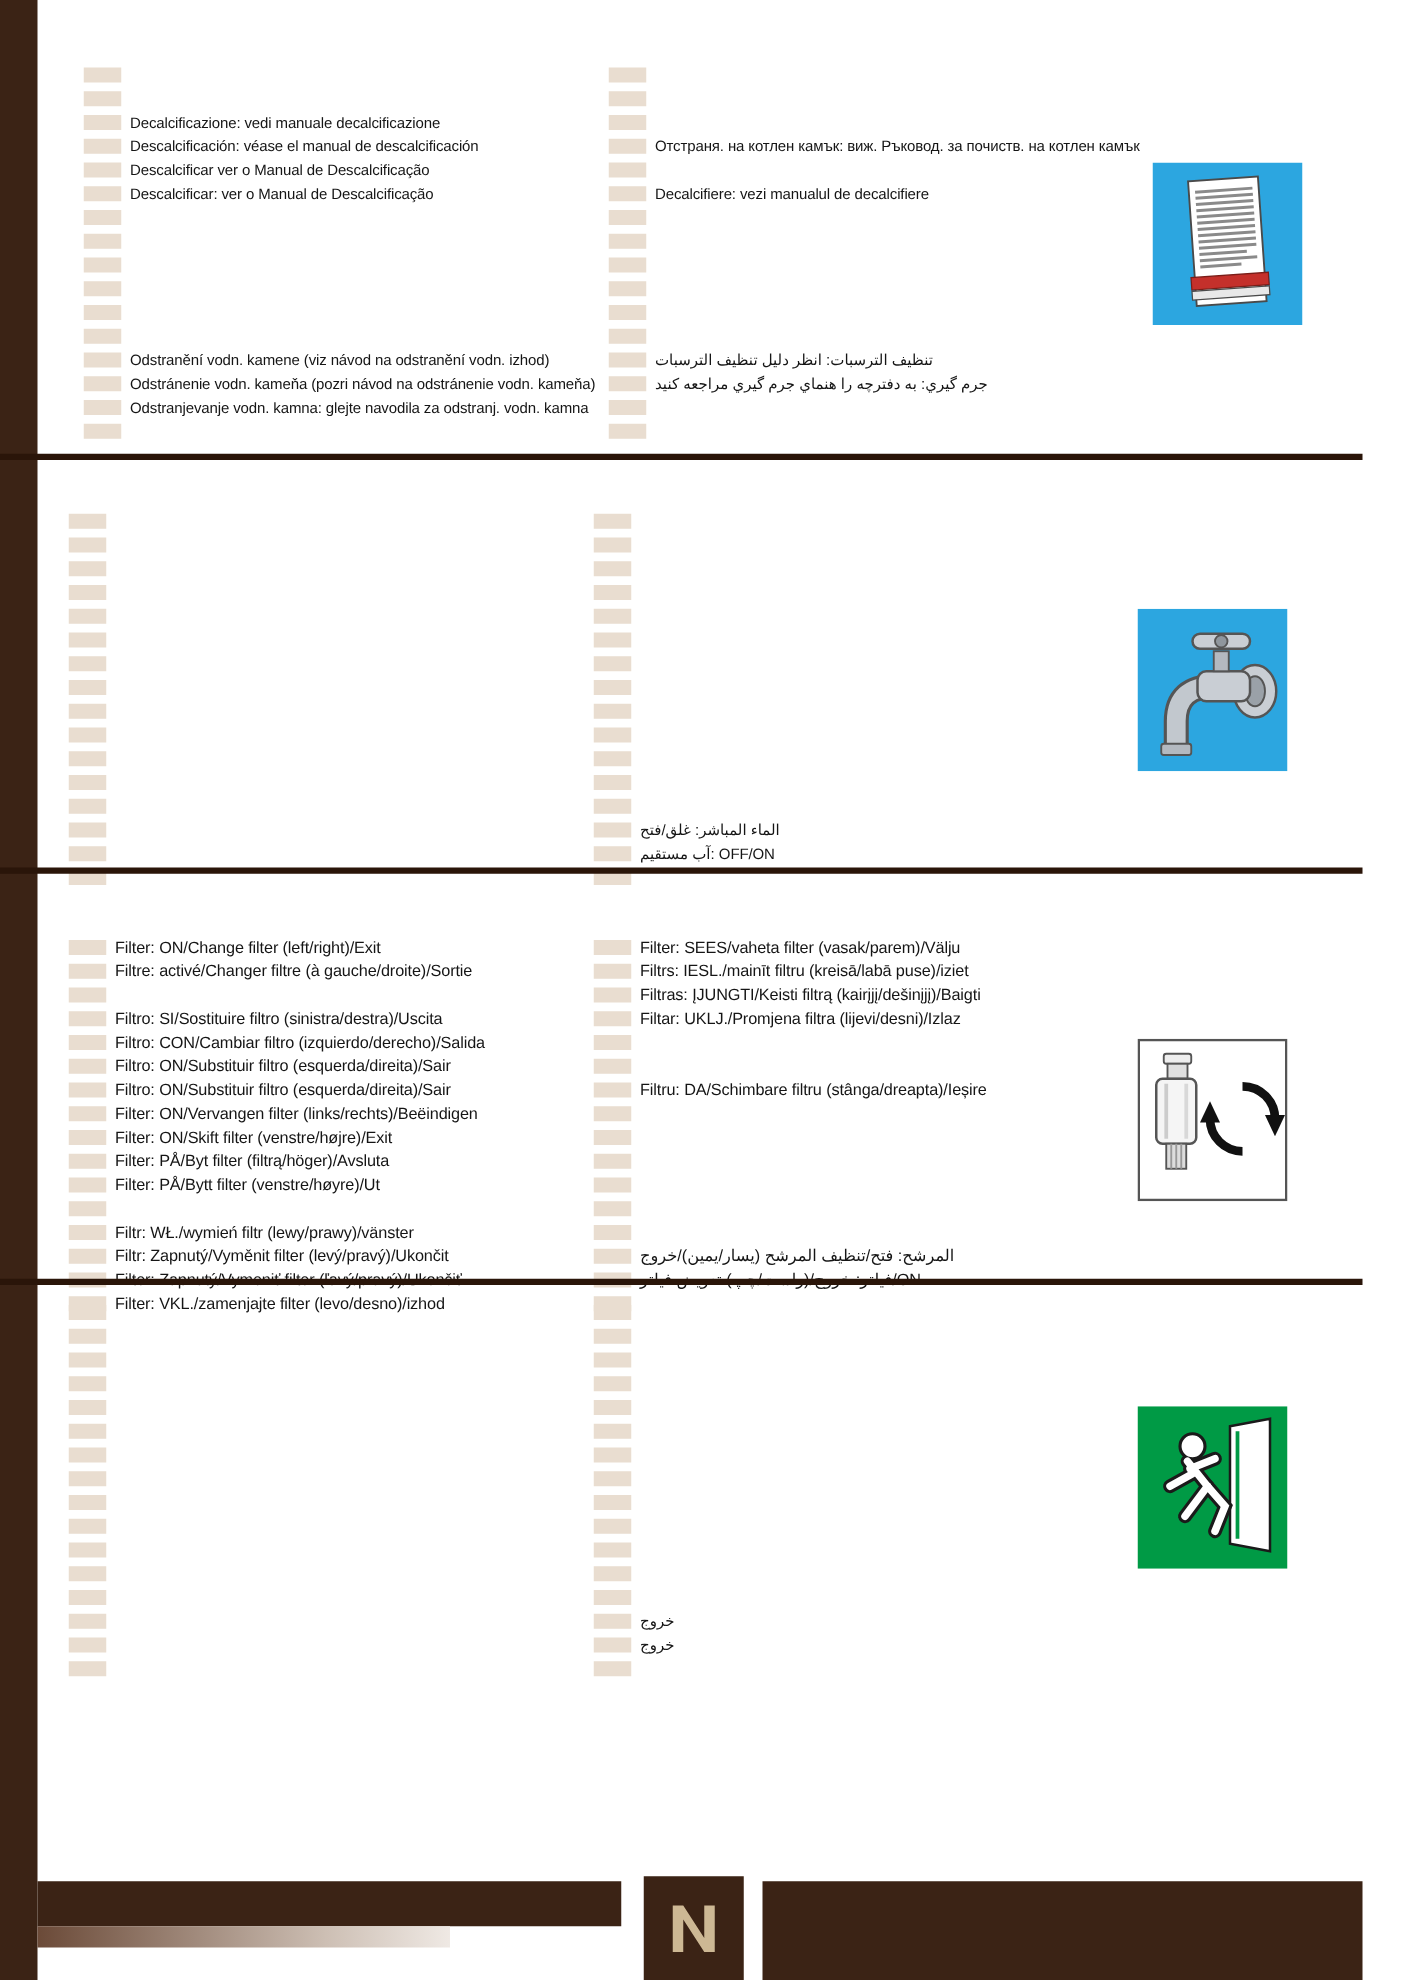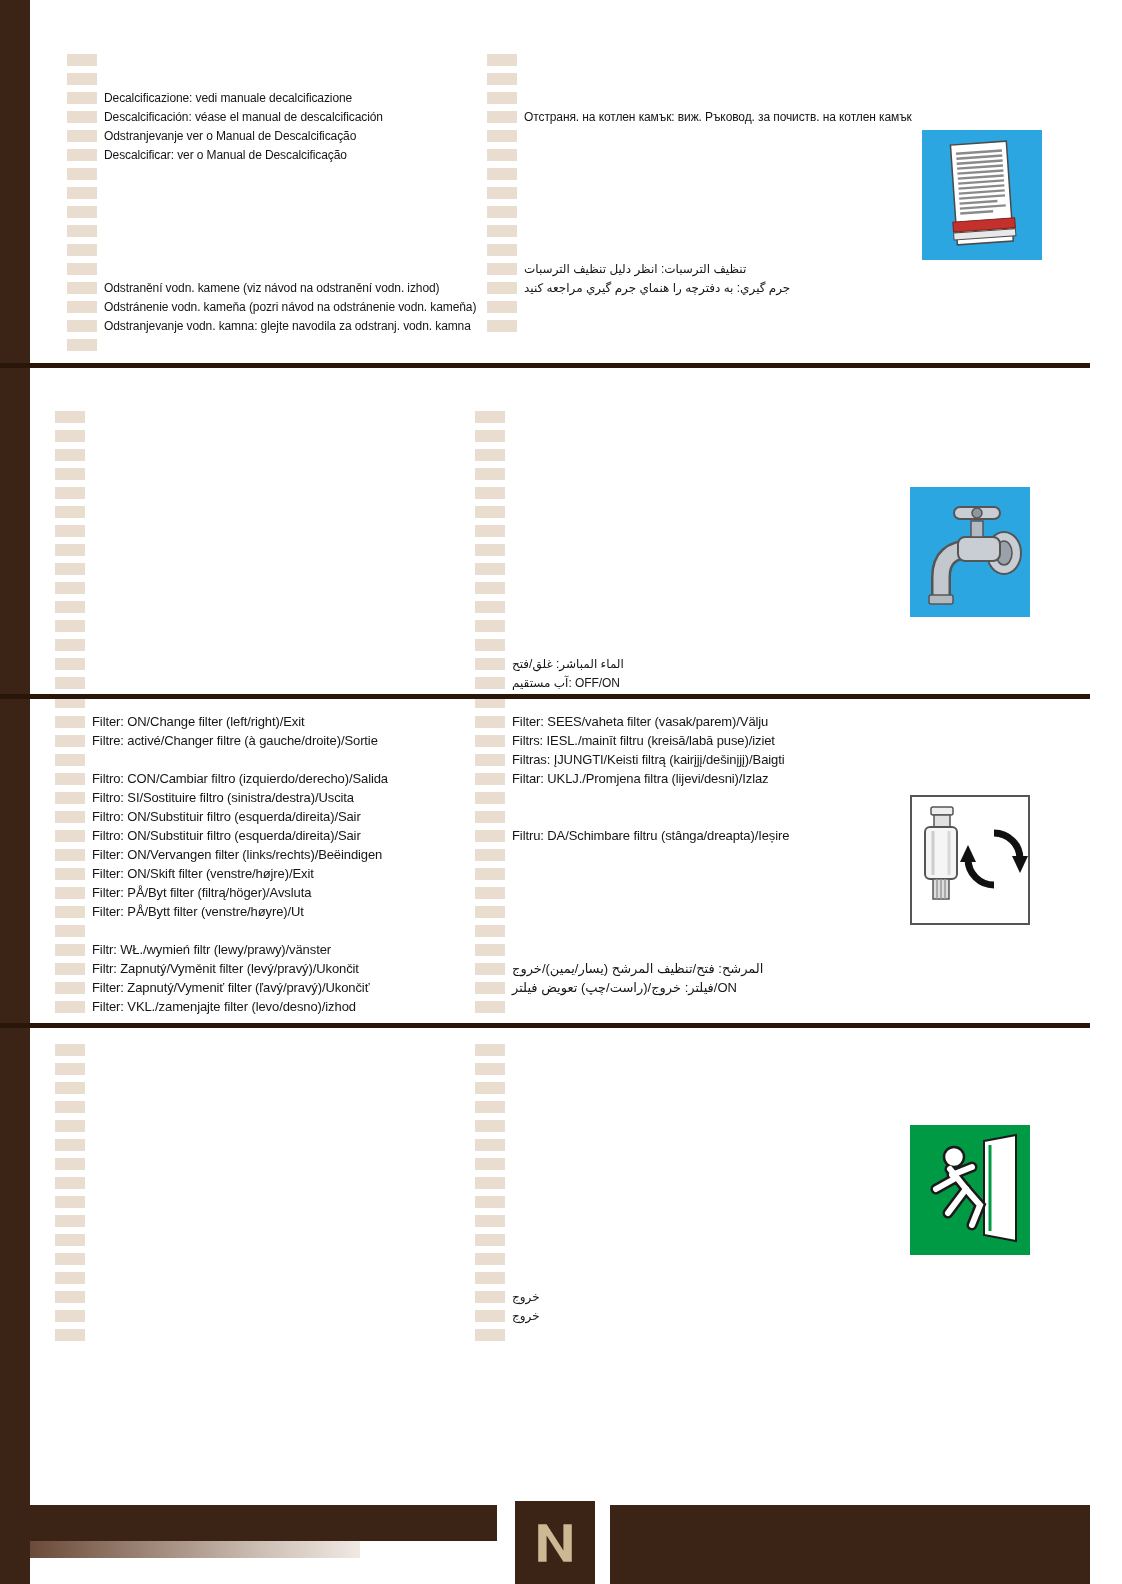--- a/index.html
+++ b/index.html
@@ -49,21 +49,21 @@
         <div class="row">
           <span class="block"></span>
           <span class="txt">Decalcificazione: vedi manuale decalcificazione</span>
         </div>
         <div class="row">
           <span class="block"></span>
           <span class="txt">Descalcificación: véase el manual de descalcificación</span>
         </div>
         <div class="row">
           <span class="block"></span>
-          <span class="txt">Odstranjevanje ver o Manual de Descalcificação</span>
+          <span class="txt">Descalcificar ver o Manual de Descalcificação</span>
         </div>
         <div class="row">
           <span class="block"></span>
           <span class="txt">Descalcificar: ver o Manual de Descalcificação</span>
         </div>
         <div class="row">
           <span class="block"></span>
         </div>
         <div class="row">
           <span class="block"></span>
@@ -105,20 +105,24 @@
         </div>
         <div class="row">
           <span class="block"></span>
         </div>
         <div class="row">
           <span class="block"></span>
           <span class="txt">Отстраня. на котлен камък: виж. Ръковод. за почиств. на котлен камък</span>
         </div>
         <div class="row">
           <span class="block"></span>
+        </div>
+        <div class="row">
+          <span class="block"></span>
+          <span class="txt">Decalcifiere: vezi manualul de decalcifiere</span>
         </div>
         <div class="row">
           <span class="block"></span>
         </div>
         <div class="row">
           <span class="block"></span>
         </div>
         <div class="row">
           <span class="block"></span>
         </div>
@@ -295,40 +299,40 @@
         <rect x="44" y="20" width="46" height="12" rx="6" fill="#c9ced4" stroke="#555" stroke-width="2"></rect>
         <circle cx="67" cy="26" r="5" fill="#8f969d" stroke="#555" stroke-width="1.5"></circle>
 
         <rect x="19" y="108" width="24" height="9" rx="2" fill="#b3b9c0" stroke="#555" stroke-width="1.5"></rect>
       </svg>
     </figure>
   </section>
 
   <div class="divider" style="top:694px;"></div>
 
-  <section class="band filters" style="top:712px;height:304px;">
+  <section class="band filters" style="top:748px;height:304px;">
     <div class="col left">
         <div class="row">
           <span class="block"></span>
           <span class="txt">Filter: ON/Change filter (left/right)/Exit</span>
         </div>
         <div class="row">
           <span class="block"></span>
           <span class="txt">Filtre: activé/Changer filtre (à gauche/droite)/Sortie</span>
         </div>
         <div class="row">
           <span class="block"></span>
         </div>
         <div class="row">
           <span class="block"></span>
+          <span class="txt">Filtro: SI/Sostituire filtro (sinistra/destra)/Uscita</span>
+        </div>
+        <div class="row">
+          <span class="block"></span>
           <span class="txt">Filtro: CON/Cambiar filtro (izquierdo/derecho)/Salida</span>
-        </div>
-        <div class="row">
-          <span class="block"></span>
-          <span class="txt">Filtro: SI/Sostituire filtro (sinistra/destra)/Uscita</span>
         </div>
         <div class="row">
           <span class="block"></span>
           <span class="txt">Filtro: ON/Substituir filtro (esquerda/direita)/Sair</span>
         </div>
         <div class="row">
           <span class="block"></span>
           <span class="txt">Filtro: ON/Substituir filtro (esquerda/direita)/Sair</span>
         </div>
         <div class="row">

